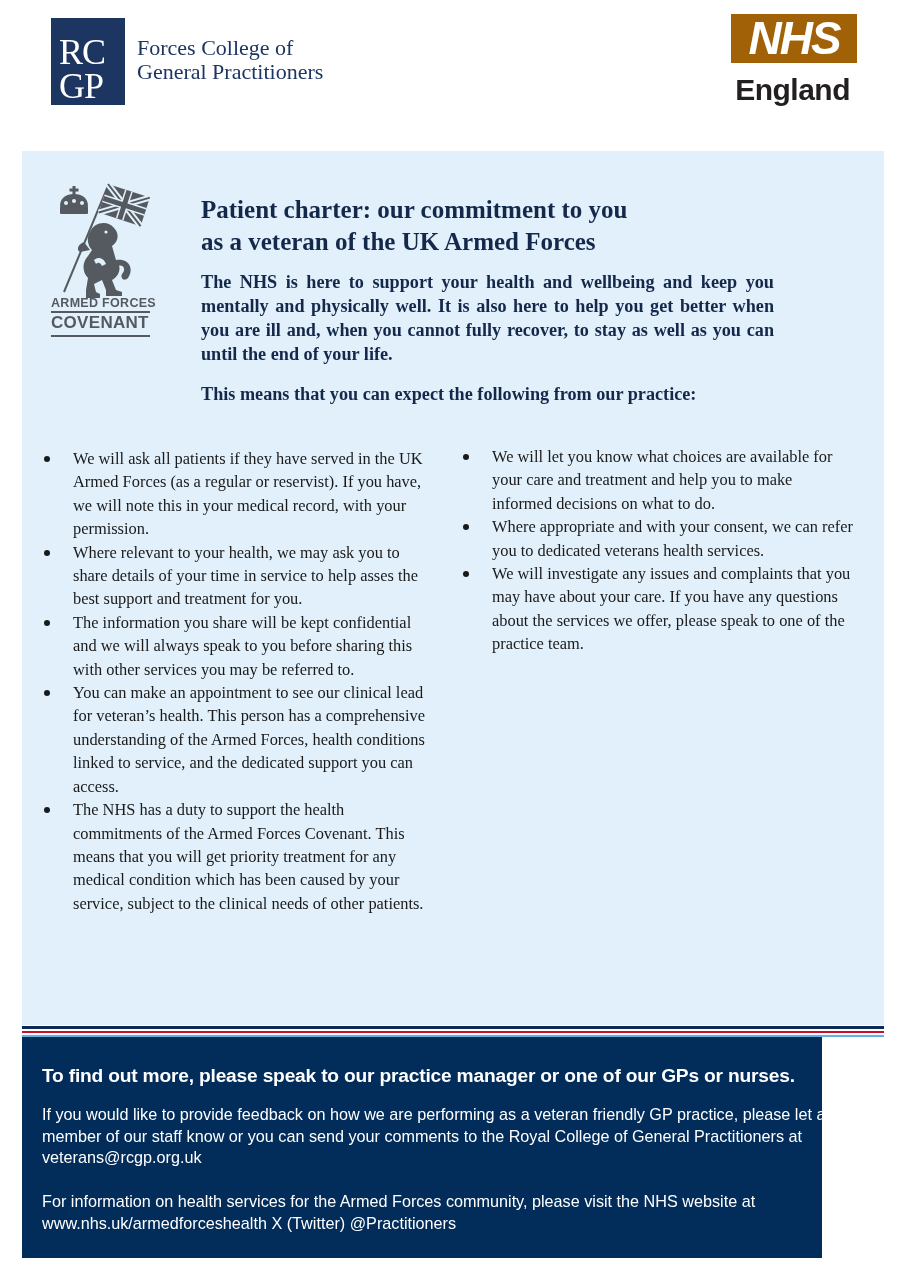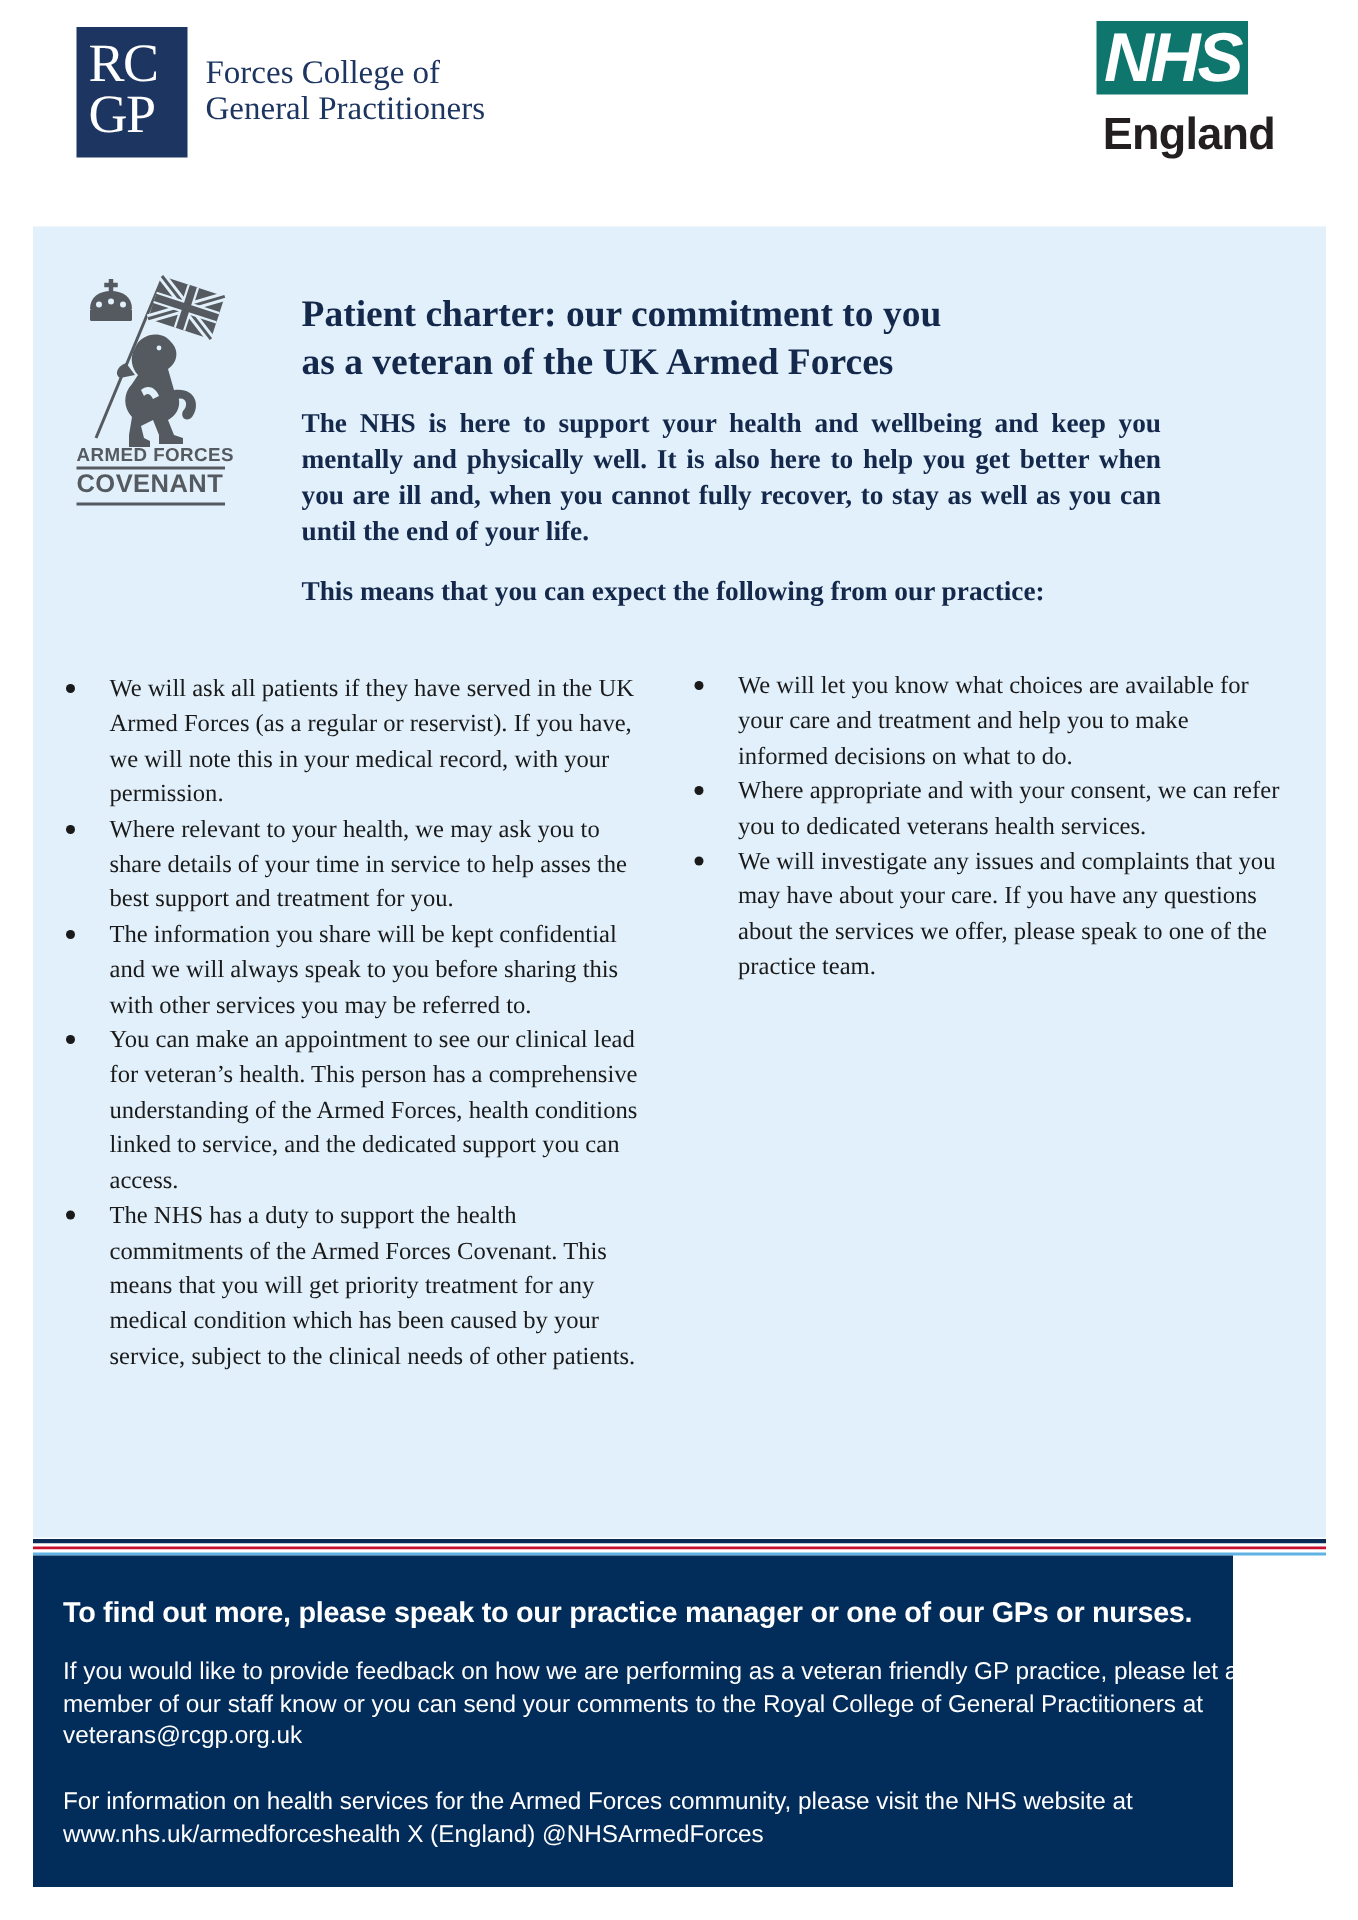--- a/index.html
+++ b/index.html
@@ -3,27 +3,27 @@
   <meta charset="utf-8">
   <style>
     * { box-sizing: border-box; margin: 0; padding: 0; }
     html, body { width: 905px; height: 1280px; background: #ffffff; overflow: hidden; }
     body { position: relative; font-family: "Liberation Serif", "DejaVu Serif", serif; color: #1a1a1a; }
 
     
     .rcgp-logo { position: absolute; left: 51px; top: 18px; display: flex; align-items: center; }
     .rcgp-box { width: 74px; height: 87px; background: #1d3561; color: #fff;
       font-family: "Liberation Serif", serif; font-size: 36px; line-height: 34px;
-      padding: 7px 0 0 8px; letter-spacing: -1px; }
+      padding: 17px 0 0 8px; letter-spacing: -1px; }
     .rcgp-box span { display: block; }
     .rcgp-name { margin-left: 12px; color: #1d3561; font-size: 22px; line-height: 24px; margin-top: -4px; }
     .rcgp-name span { display: block; }
 
     .nhs-logo { position: absolute; left: 731px; top: 14px; width: 119px; }
-    .nhs-box { width: 101px; height: 49px; background: #0f766e; color: #fff;
+    .nhs-box { width: 126px; height: 49px; background: #a16207; color: #fff;
       font-family: "Liberation Sans", sans-serif; font-weight: bold; font-style: italic;
       font-size: 46px; line-height: 49px; text-align: center; letter-spacing: -2px; }
     .nhs-region { font-family: "Liberation Sans", sans-serif; font-weight: bold; font-size: 30px;
       color: #231f20; margin-top: 10px; text-align: right; letter-spacing: -0.5px; }
 
     
     .panel { position: absolute; left: 22px; top: 151px; width: 862px; height: 874px; background: #e1f0fa; }
 
     .covenant-logo { position: absolute; left: 50px; top: 180px; width: 104px; height: 160px; }
     .covenant-line1 { position: absolute; left: 51px; top: 296px; font-family: "Liberation Sans", sans-serif;
@@ -144,15 +144,15 @@
 <div class="stripe" style="top:1031px;height:2px;background:#c8102e;"></div>
 <div class="stripe" style="top:1033px;height:2px;background:#ffffff;"></div>
 <div class="stripe" style="top:1035px;height:2px;background:#5fb3e4;"></div>
 
 <div class="footer">
   <div class="footer-heading">To find out more, please speak to our practice manager or one of our GPs or nurses.</div>
   <p class="footer-p1">
     <span>If you would like to provide feedback on how we are performing as a veteran friendly GP practice, please let a member of our staff know or you can send your comments to the Royal College of General Practitioners at </span><b>veterans@rcgp.org.uk</b>
   </p>
   <p class="footer-p2">
-    <span>For information on health services for the Armed Forces community, please visit the NHS website at </span><b>www.nhs.uk/armedforceshealth</b><b> X (England) @NHSArmedForces</b>
+    <span>For information on health services for the Armed Forces community, please visit the NHS website at </span><b>www.nhs.uk/armedforceshealth</b><b> X (Twitter) @Practitioners</b>
   </p>
 </div>
 
 </body></html>

